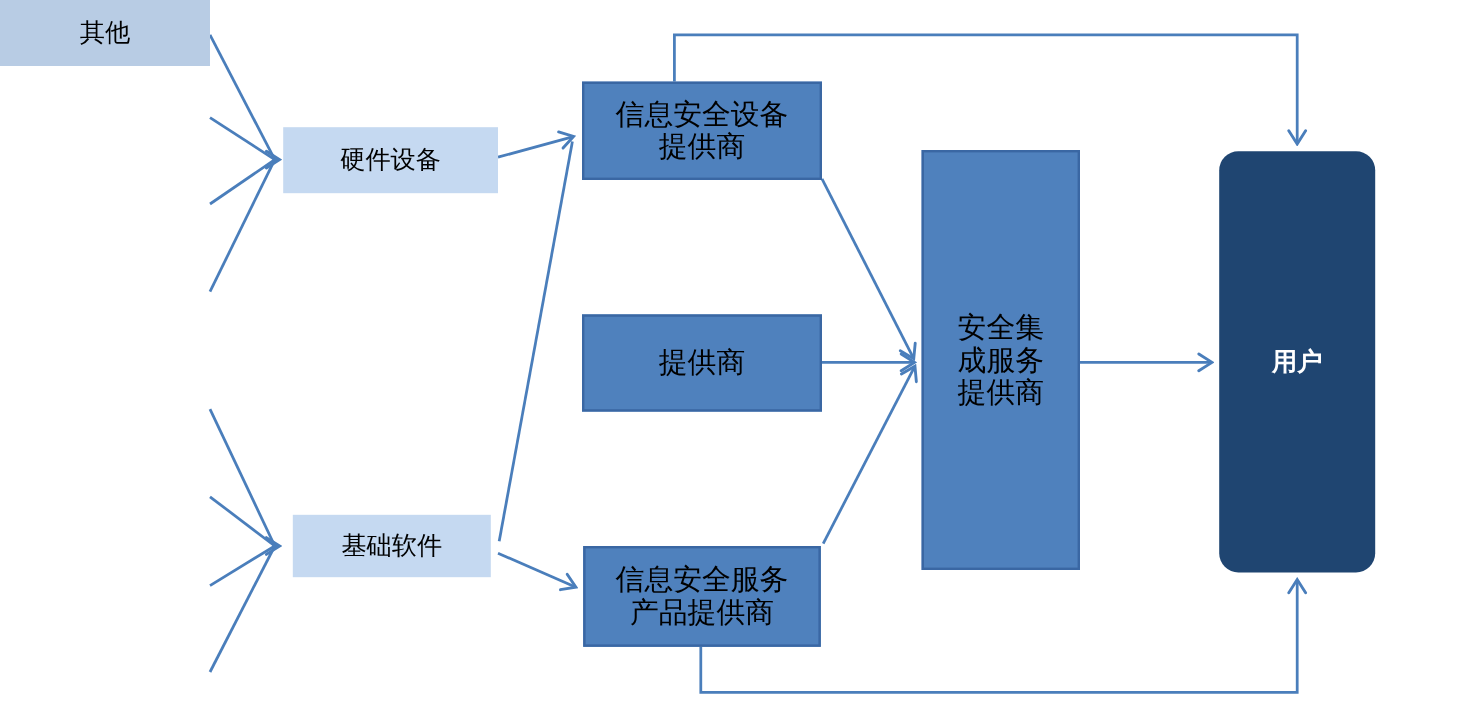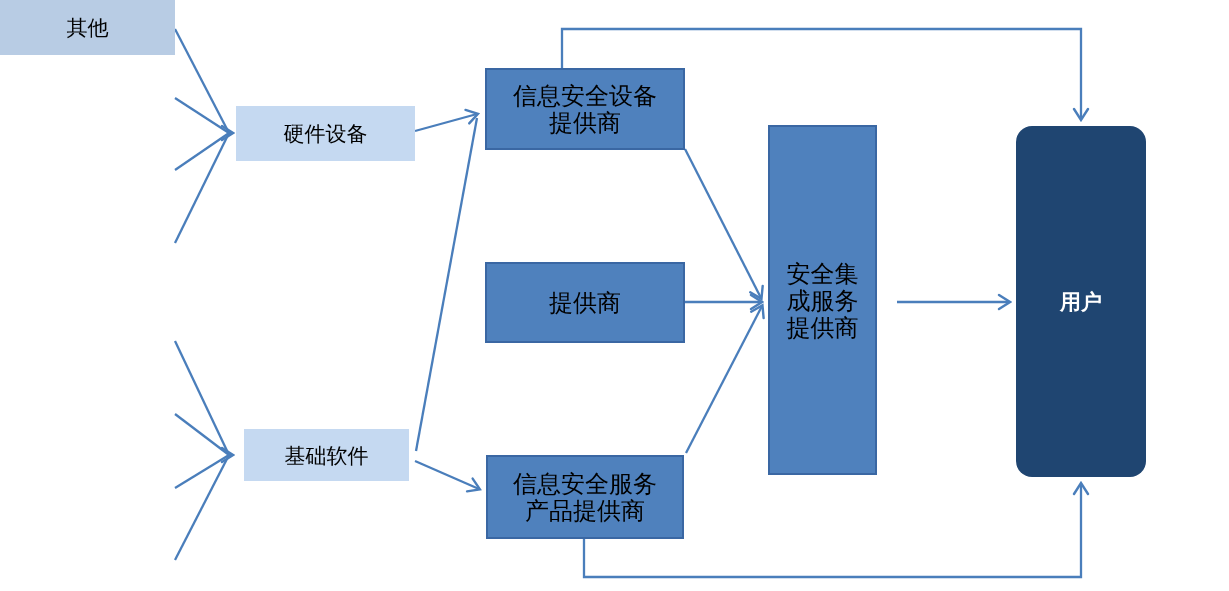--- a/index.html
+++ b/index.html
@@ -36,21 +36,21 @@
   .lb2 { left:0; top:460; width:175px; height:55px; }
   .lb3 { left:0; top:533; width:175px; height:55px; }
 
   .hw  { left:236px; top:106px; width:179px; height:55px; }
   .sw  { left:244px; top:429px; width:165px; height:52px; }
 
   .devp { left:485px; top:68px;  width:200px; height:82px; }
   .svcp { left:485px; top:262px; width:200px; height:81px; }
   .swpp { left:486px; top:455px; width:198px; height:84px; }
 
-  .integ { left:768px;  top:125px; width:109px; height:350px; }
+  .integ { left:768px;  top:125px; width:132px; height:350px; }
   .usr   { left:1016px; top:126px; width:130px; height:351px; font-size:21px;border-radius:16px; }
 </style>
 </head>
 <body>
 
 <div id="canvas">
 
   <svg id="wires" viewBox="0 0 1229 591" xmlns="http://www.w3.org/2000/svg">
     <defs>
       <marker id="arr" viewBox="-14 -9 16 18" refX="-1" refY="0" markerWidth="16" markerHeight="18" orient="auto" markerUnits="userSpaceOnUse">

